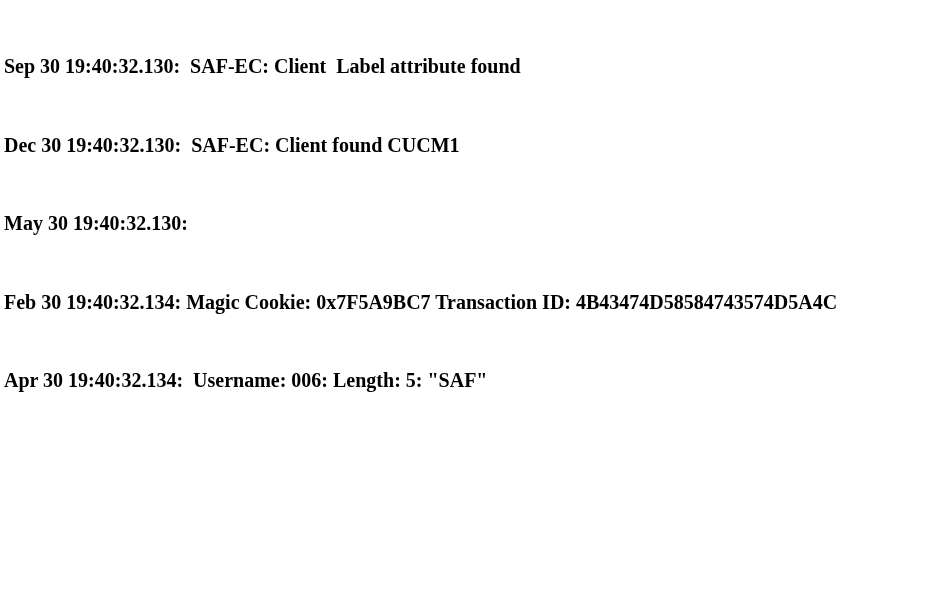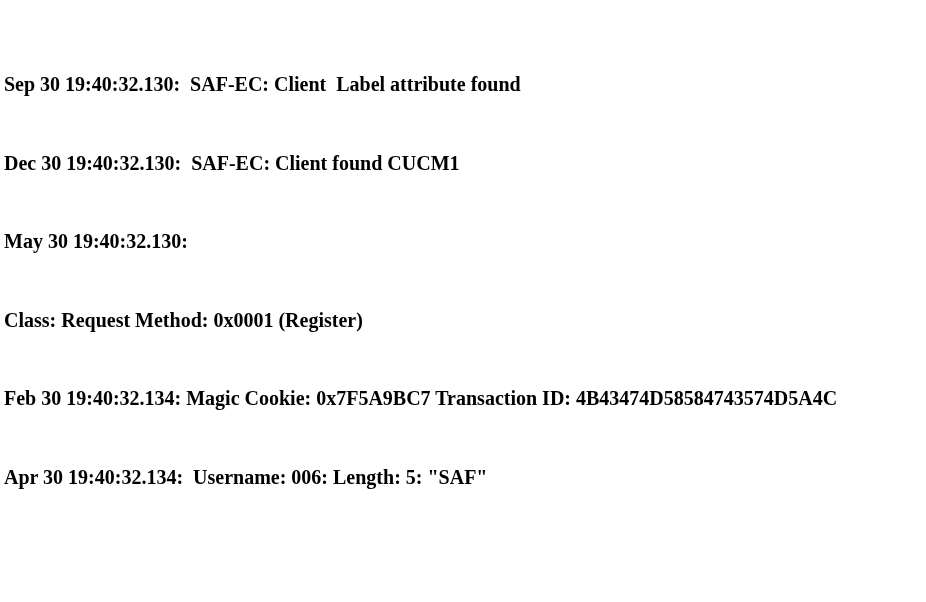--- a/index.html
+++ b/index.html
@@ -6,21 +6,21 @@
     margin: 0;
     padding: 0;
     background: #ffffff;
   }
   .page {
     width: 926px;
     height: 602px;
     background: #ffffff;
     overflow: hidden;
     box-sizing: border-box;
-    padding: 19px 2px 0 4px;
+    padding: 1px 2px 0 4px;
   }
   .log-output {
     font-family: "Liberation Serif", "DejaVu Serif", serif;
     font-weight: bold;
     font-size: 20px;
     line-height: 26.15px;
     color: #000000;
     white-space: pre-wrap;
     word-break: break-all;
   }
@@ -29,21 +29,20 @@
   }
 </style>
 </head>
 <body>
 
 <div class="page">
   <div class="log-output">
     <div class="log-line">Sep 30 19:40:32.130:  SAF-EC: Client  Label attribute found</div>
     <div class="log-line">Dec 30 19:40:32.130:  SAF-EC: Client found CUCM1</div>
     <div class="log-line">May 30 19:40:32.130:</div>
-    <div class="log-line">Class: Request Method: 0x0001 (Register)</div>
     <div class="log-line">Feb 30 19:40:32.134: Magic Cookie: 0x7F5A9BC7 Transaction ID: 4B43474D58584743574D5A4C</div>
     <div class="log-line">Apr 30 19:40:32.134:  Username: 006: Length: 5: "SAF"</div>
     
     
     
     
     
     
     
     

